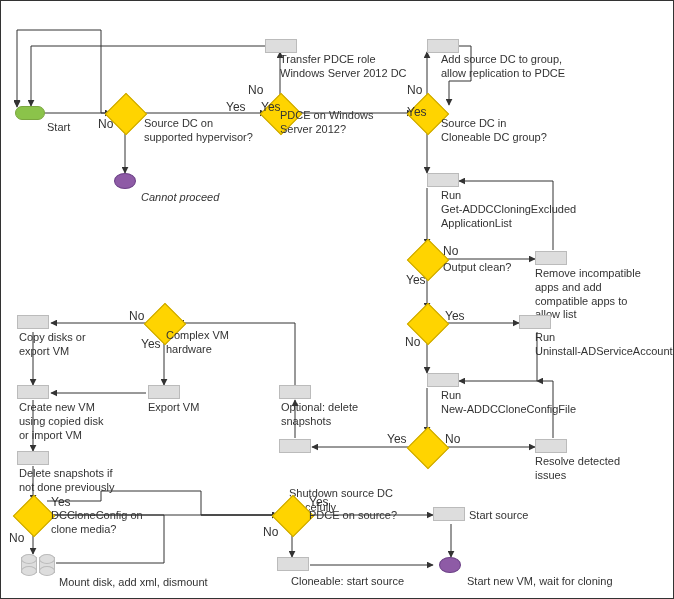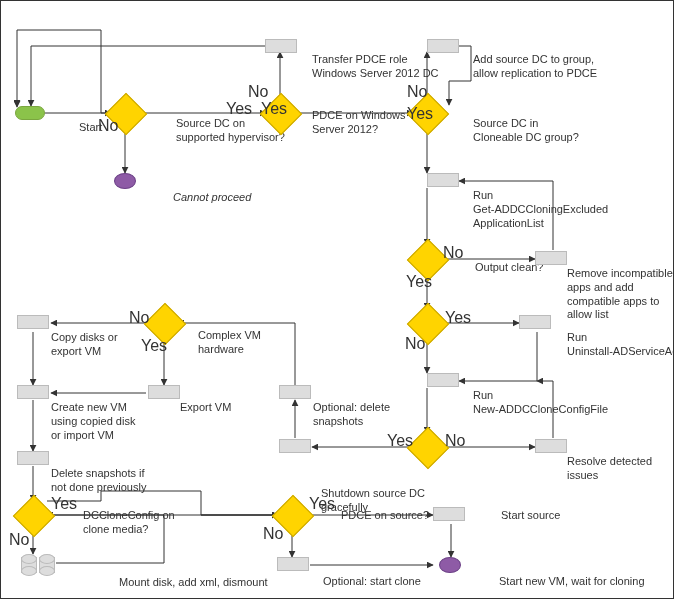--- a/index.html
+++ b/index.html
@@ -28,21 +28,20 @@
     box-sizing: border-box;
   }
   .rect {
     background: #ddd;
     border: 1px solid #bbb;
   }
   .label {
     position: absolute;
     line-height: 1.25;
     white-space: pre;
-    padding-left: 32px;
   }
   .start {
     background: #8bc34a;
     border: 1px solid #7aa63f;
     border-radius: 10px;
   }
   .diamond {
     position: absolute;
     width: 28px; height: 28px;
     transform: rotate(45deg);
@@ -65,21 +64,21 @@
     left: -1px; right: -1px;
     height: 8px;
     border: 1px solid #bbb;
     background: #ddd;
     border-radius: 50%;
   }
   .cyl::before { top: -4px; }
   .cyl::after  { bottom: -4px; }
   .edge-label {
     position: absolute;
-    font-size: 16px;
+    font-size: 12px;
     background: transparent;
   }
 </style>
 </head>
 <body>
 
 <div class="canvas">
 
   <svg class="arrows">
     <defs>
@@ -265,29 +264,29 @@
 not done previously</div>
 
   <div class="diamond" style="left:18px; top:500px;"></div>
   <div class="label" style="left:50px; top:508px;">DCCloneConfig on
 clone media?</div>
   <div class="edge-label" style="left:50px; top:494px;">Yes</div>
   <div class="edge-label" style="left:8px; top:530px;">No</div>
 
   <div class="cyl" style="left:20px; top:556px; width:14px; height:14px;"></div>
   <div class="cyl" style="left:38px; top:556px; width:14px; height:14px;"></div>
-  <div class="label" style="left:58px; top:575px;margin-left:28px;">Mount disk, add xml, dismount</div>
+  <div class="label" style="left:58px; top:575px;">Mount disk, add xml, dismount</div>
 
   <div class="diamond" style="left:277px; top:500px;"></div>
   <div class="label" style="left:308px; top:508px;">PDCE on source?</div>
   <div class="edge-label" style="left:308px; top:494px;">Yes</div>
   <div class="edge-label" style="left:262px; top:524px;">No</div>
 
   <div class="node rect" style="left:432px; top:506px; width:32px; height:14px;"></div>
   <div class="label" style="left:468px; top:508px;">Start source</div>
 
   <div class="node rect" style="left:276px; top:556px; width:32px; height:14px;"></div>
-  <div class="label" style="left:290px; top:574px;">Optional: start clone</div>
+  <div class="label" style="left:290px; top:574px;">Cloneable: start source</div>
 
   <div class="node ellipse" style="left:438px; top:556px; width:22px; height:16px;"></div>
   <div class="label" style="left:466px; top:574px;">Start new VM, wait for cloning</div>
 
 </div>
 
 </body></html>

